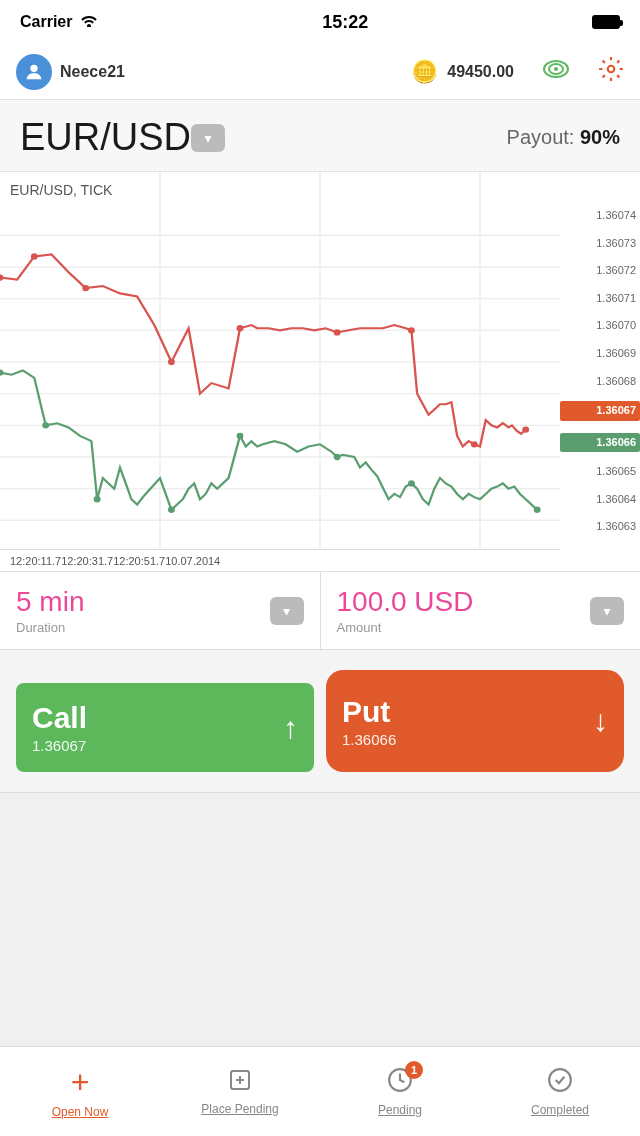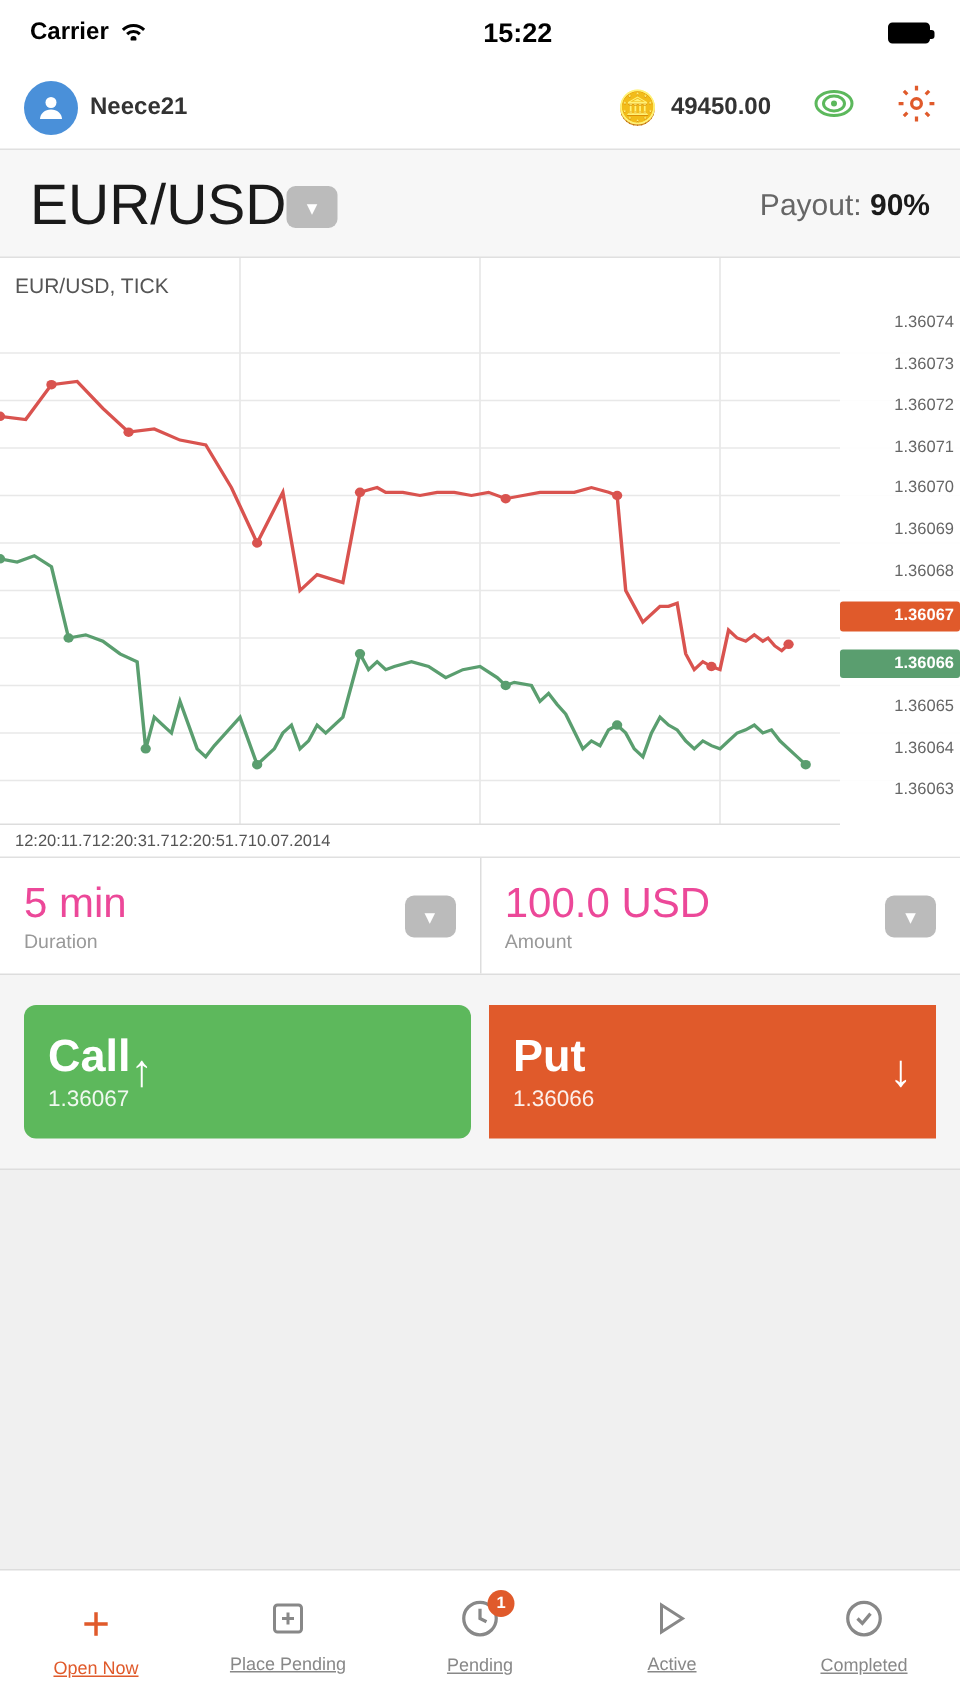--- a/index.html
+++ b/index.html
@@ -178,26 +178,28 @@
     }
     .btn-call {
       flex: 1;
       background: #5db85c;
       border: none;
       border-radius: 8px;
       padding: 18px 16px;
       cursor: pointer;
       display: flex;
       align-items: center;
+      justify-content: space-between;
+      margin-top: 13px;
     }
     .btn-put {
       flex: 1;
       background: #e05a2b;
       border: none;
-      border-radius: 0;
+      border-radius: 17px;
       padding: 18px 16px;
       cursor: pointer;
       display: flex;
       align-items: center;
       justify-content: space-between;
     }
     .btn-text-group { text-align: left; }
     .btn-main-text { font-size: 30px; font-weight: 600; color: white; display: block; }
     .btn-price-text { font-size: 15px; color: rgba(255,255,255,0.9); display: block; margin-top: 2px; }
     .btn-arrow { font-size: 30px; color: white; font-weight: 300; }
@@ -445,28 +447,20 @@
         <svg width="26" height="26" viewBox="0 0 24 24" fill="none" stroke="#888" stroke-width="2">
           <circle cx="12" cy="12" r="10"></circle>
           <polyline points="12,6 12,12 16,14"></polyline>
         </svg>
       </span>
       <span class="tab-badge">1</span>
     </div>
     <span class="tab-label">Pending</span>
   </div>
 
-  <div class="tab-item">
-    <span class="tab-icon">
-      <svg width="24" height="24" viewBox="0 0 24 24" fill="none" stroke="#888" stroke-width="2">
-        <polygon points="5,3 19,12 5,21"></polygon>
-      </svg>
-    </span>
-    <span class="tab-label">Active</span>
-  </div>
 
   <div class="tab-item">
     <span class="tab-icon">
       <svg width="26" height="26" viewBox="0 0 24 24" fill="none" stroke="#888" stroke-width="2">
         <circle cx="12" cy="12" r="10"></circle>
         <polyline points="8,12 11,15 16,9"></polyline>
       </svg>
     </span>
     <span class="tab-label">Completed</span>
   </div>

